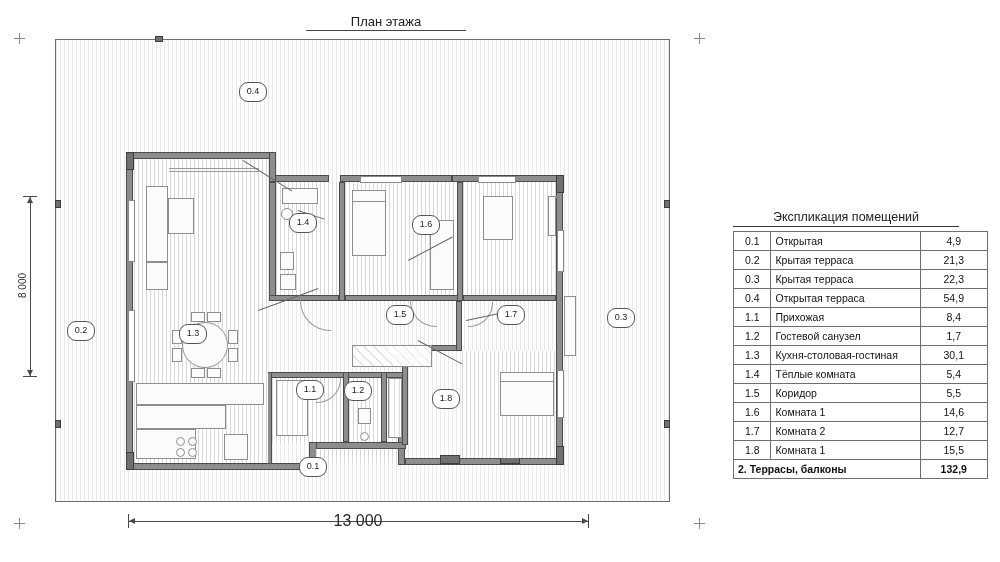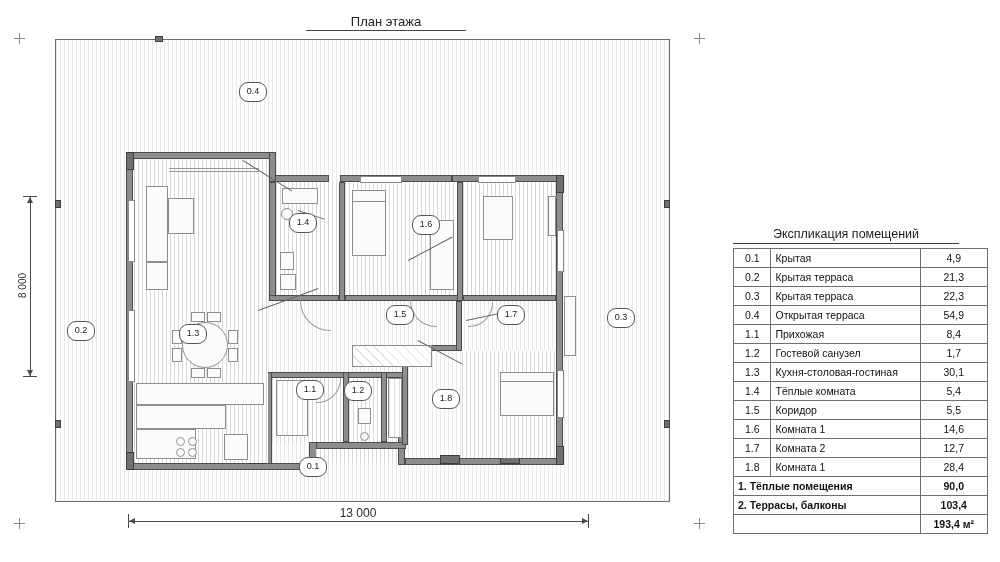--- a/index.html
+++ b/index.html
@@ -77,23 +77,24 @@
     position: absolute;
     width: 1px;
     background: #4a4a4a;
   }
   .dim-tick {
     position: absolute;
     background: #4a4a4a;
   }
   .dim-text-h {
     position: absolute;
-    font-size: 12px;
+    font-size: 16px;
     color: #2a2a2a;
     text-align: center;
+    margin-top: 6px;
   }
   .dim-text-v {
     position: absolute;
     font-size: 10px;
     color: #2a2a2a;
     transform: rotate(-90deg);
     transform-origin: center center;
     white-space: nowrap;
   }
   .arrow-h {
@@ -168,21 +169,20 @@
     height: 1px;
     transform-origin: 0 0;
   }
 
   
   #legend {
     position: absolute;
     left: 733px;
     top: 210px;
     width: 226px;
-    margin-top: 17px;
   }
   #legend-title {
     font-size: 12.5px;
     text-align: center;
     color: #1c1c1c;
     border-bottom: 1px solid #3a3a3a;
     padding-bottom: 2px;
     margin-bottom: 4px;
   }
   table.legend-table {
@@ -375,21 +375,21 @@
   <div class="arrow-v" style="left:27px; top:370px; border-top:6px solid #4a4a4a;"></div>
   <div class="dim-text-v" style="left:-18px; top:280px; width:80px; text-align:center;">8 000</div>
 </div>
 
 <div id="legend">
   <div id="legend-title">Экспликация помещений</div>
   <table class="legend-table">
     <tbody id="legend-body">
         <tr>
           <td class="col-code">0.1</td>
-          <td class="col-name">Крытая</td>
+          <td class="col-name">Открытая</td>
           <td class="col-area">4,9</td>
         </tr>
         <tr>
           <td class="col-code">0.2</td>
           <td class="col-name">Крытая терраса</td>
           <td class="col-area">21,3</td>
         </tr>
         <tr>
           <td class="col-code">0.3</td>
           <td class="col-name">Крытая терраса</td>
@@ -431,29 +431,21 @@
           <td class="col-area">14,6</td>
         </tr>
         <tr>
           <td class="col-code">1.7</td>
           <td class="col-name">Комната 2</td>
           <td class="col-area">12,7</td>
         </tr>
         <tr>
           <td class="col-code">1.8</td>
           <td class="col-name">Комната 1</td>
-          <td class="col-area">28,4</td>
-        </tr>
-        <tr class="total-row">
-          <td class="col-code col-name" colspan="2">1. Тёплые помещения</td>
-          <td class="col-area">90,0</td>
+          <td class="col-area">15,5</td>
         </tr>
         <tr class="total-row">
           <td class="col-code col-name" colspan="2">2. Террасы, балконы</td>
-          <td class="col-area">103,4</td>
-        </tr>
-        <tr class="grand-row">
-          <td class="blank-cell" colspan="2"></td>
-          <td class="col-area">193,4 м²</td>
+          <td class="col-area">132,9</td>
         </tr>
       </tbody>
   </table>
 </div>
 
 </body></html>

